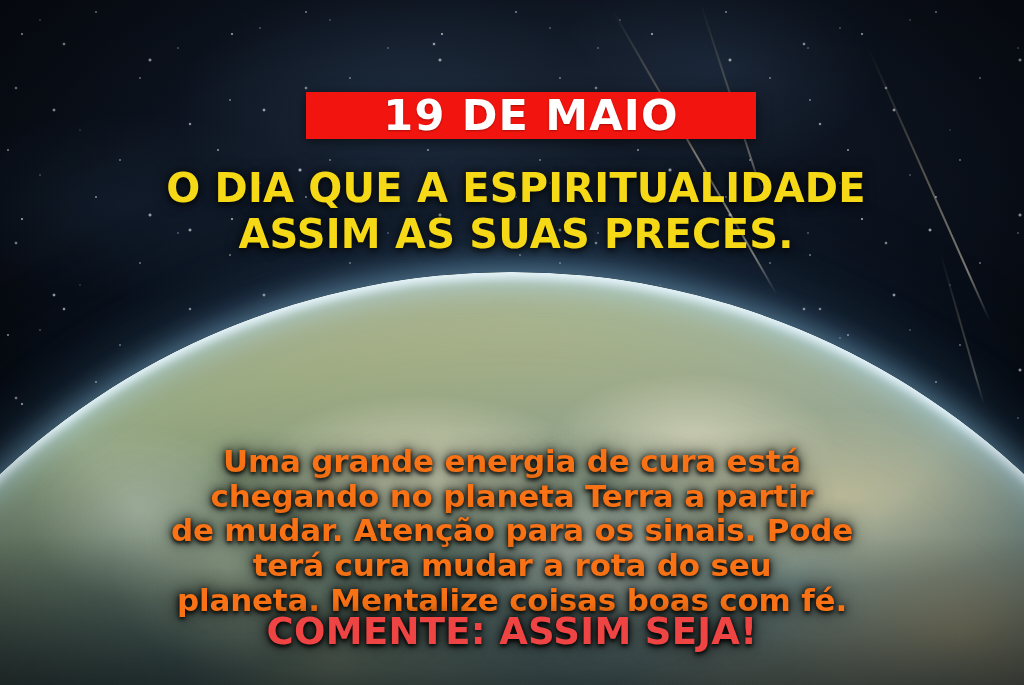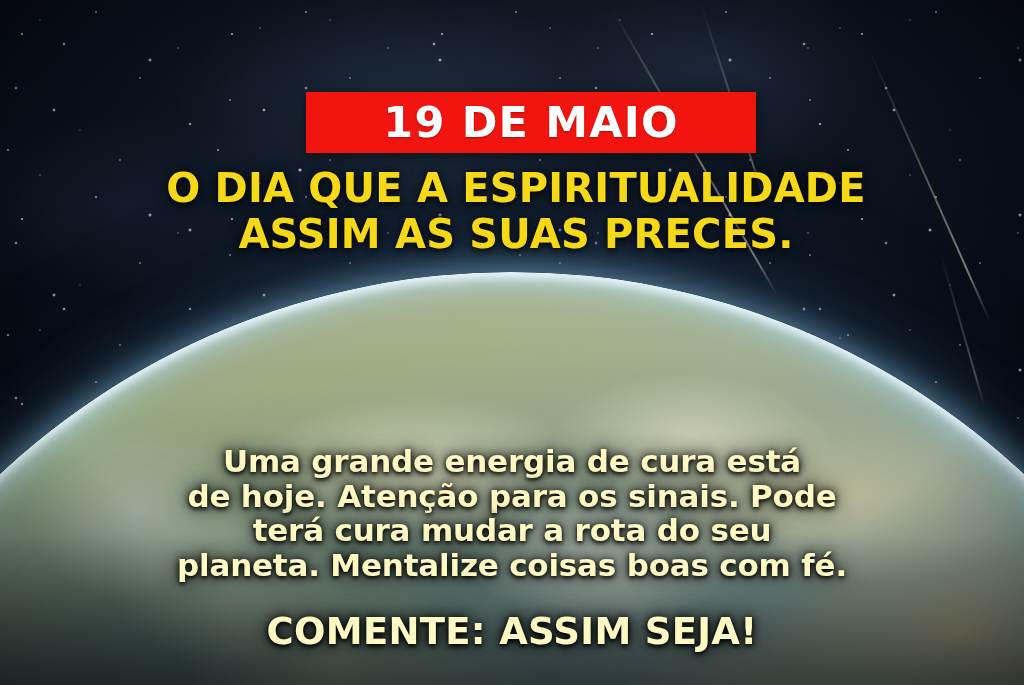--- a/index.html
+++ b/index.html
@@ -174,21 +174,21 @@
     position: absolute;
     inset: 0;
     text-align: center;
   }
 
   .date-banner {
     position: absolute;
     left: 306px;
     top: 92px;
     width: 450px;
-    height: 61px;
+    height: 47px;
     background: #f2140e;
     display: flex;
     align-items: center;
     justify-content: center;
     box-shadow: 0 3px 12px rgba(0,0,0,.55);
   }
   .date-banner .date-text {
     color: #ffffff;
     font-size: 43px;
     font-weight: 700;
@@ -211,39 +211,39 @@
     font-family: "DejaVu Sans", sans-serif;
     text-shadow: 0 2px 6px rgba(0,0,0,.75), 0 0 14px rgba(0,0,0,.55);
   }
   .headline .hl-line { display: block; padding-left: 8px; }
 
   .body-copy {
     position: absolute;
     left: 50px;
     right: 50px;
     top: 444px;
-    color: #fef9c3;
+    color: #f97316;
     font-size: 31px;
     font-weight: 700;
     line-height: 1.12;
     letter-spacing: -0.2px;
     font-family: "DejaVu Sans", sans-serif;
     text-shadow:
       0 0 10px rgba(0,0,0,.92),
       0 0 22px rgba(0,0,0,.80),
       0 2px 4px rgba(0,0,0,.90);
   }
   .body-copy .bc-line { display: block; }
 
   .cta {
     position: absolute;
     left: 0;
     right: 0;
     top: 613px;
-    color: #fef9c3;
+    color: #ef4444;
     font-size: 37px;
     font-weight: 700;
     letter-spacing: 0.3px;
     line-height: 1;
     font-family: "DejaVu Sans", sans-serif;
     text-shadow:
       0 0 10px rgba(0,0,0,.92),
       0 0 20px rgba(0,0,0,.75),
       0 2px 4px rgba(0,0,0,.9);
   }
@@ -280,21 +280,22 @@
       <span class="date-text">19 DE MAIO</span>
     </div>
 
     <div class="headline">
       <span class="hl-line">O DIA QUE A ESPIRITUALIDADE</span>
       <span class="hl-line">ASSIM AS SUAS PRECES.</span>
     </div>
 
     <div class="body-copy">
       <span class="bc-line">Uma grande energia de cura está</span>
-      <span class="bc-line">de hoje. Atenção para os sinais. Pode</span>
+      <span class="bc-line">chegando no planeta Terra a partir</span>
+      <span class="bc-line">de mudar. Atenção para os sinais. Pode</span>
       <span class="bc-line">terá cura mudar a rota do seu</span>
       <span class="bc-line">planeta. Mentalize coisas boas com fé.</span>
     </div>
 
     <div class="cta">COMENTE: ASSIM SEJA!</div>
 
   </div>
 </div>
 
 </body></html>

